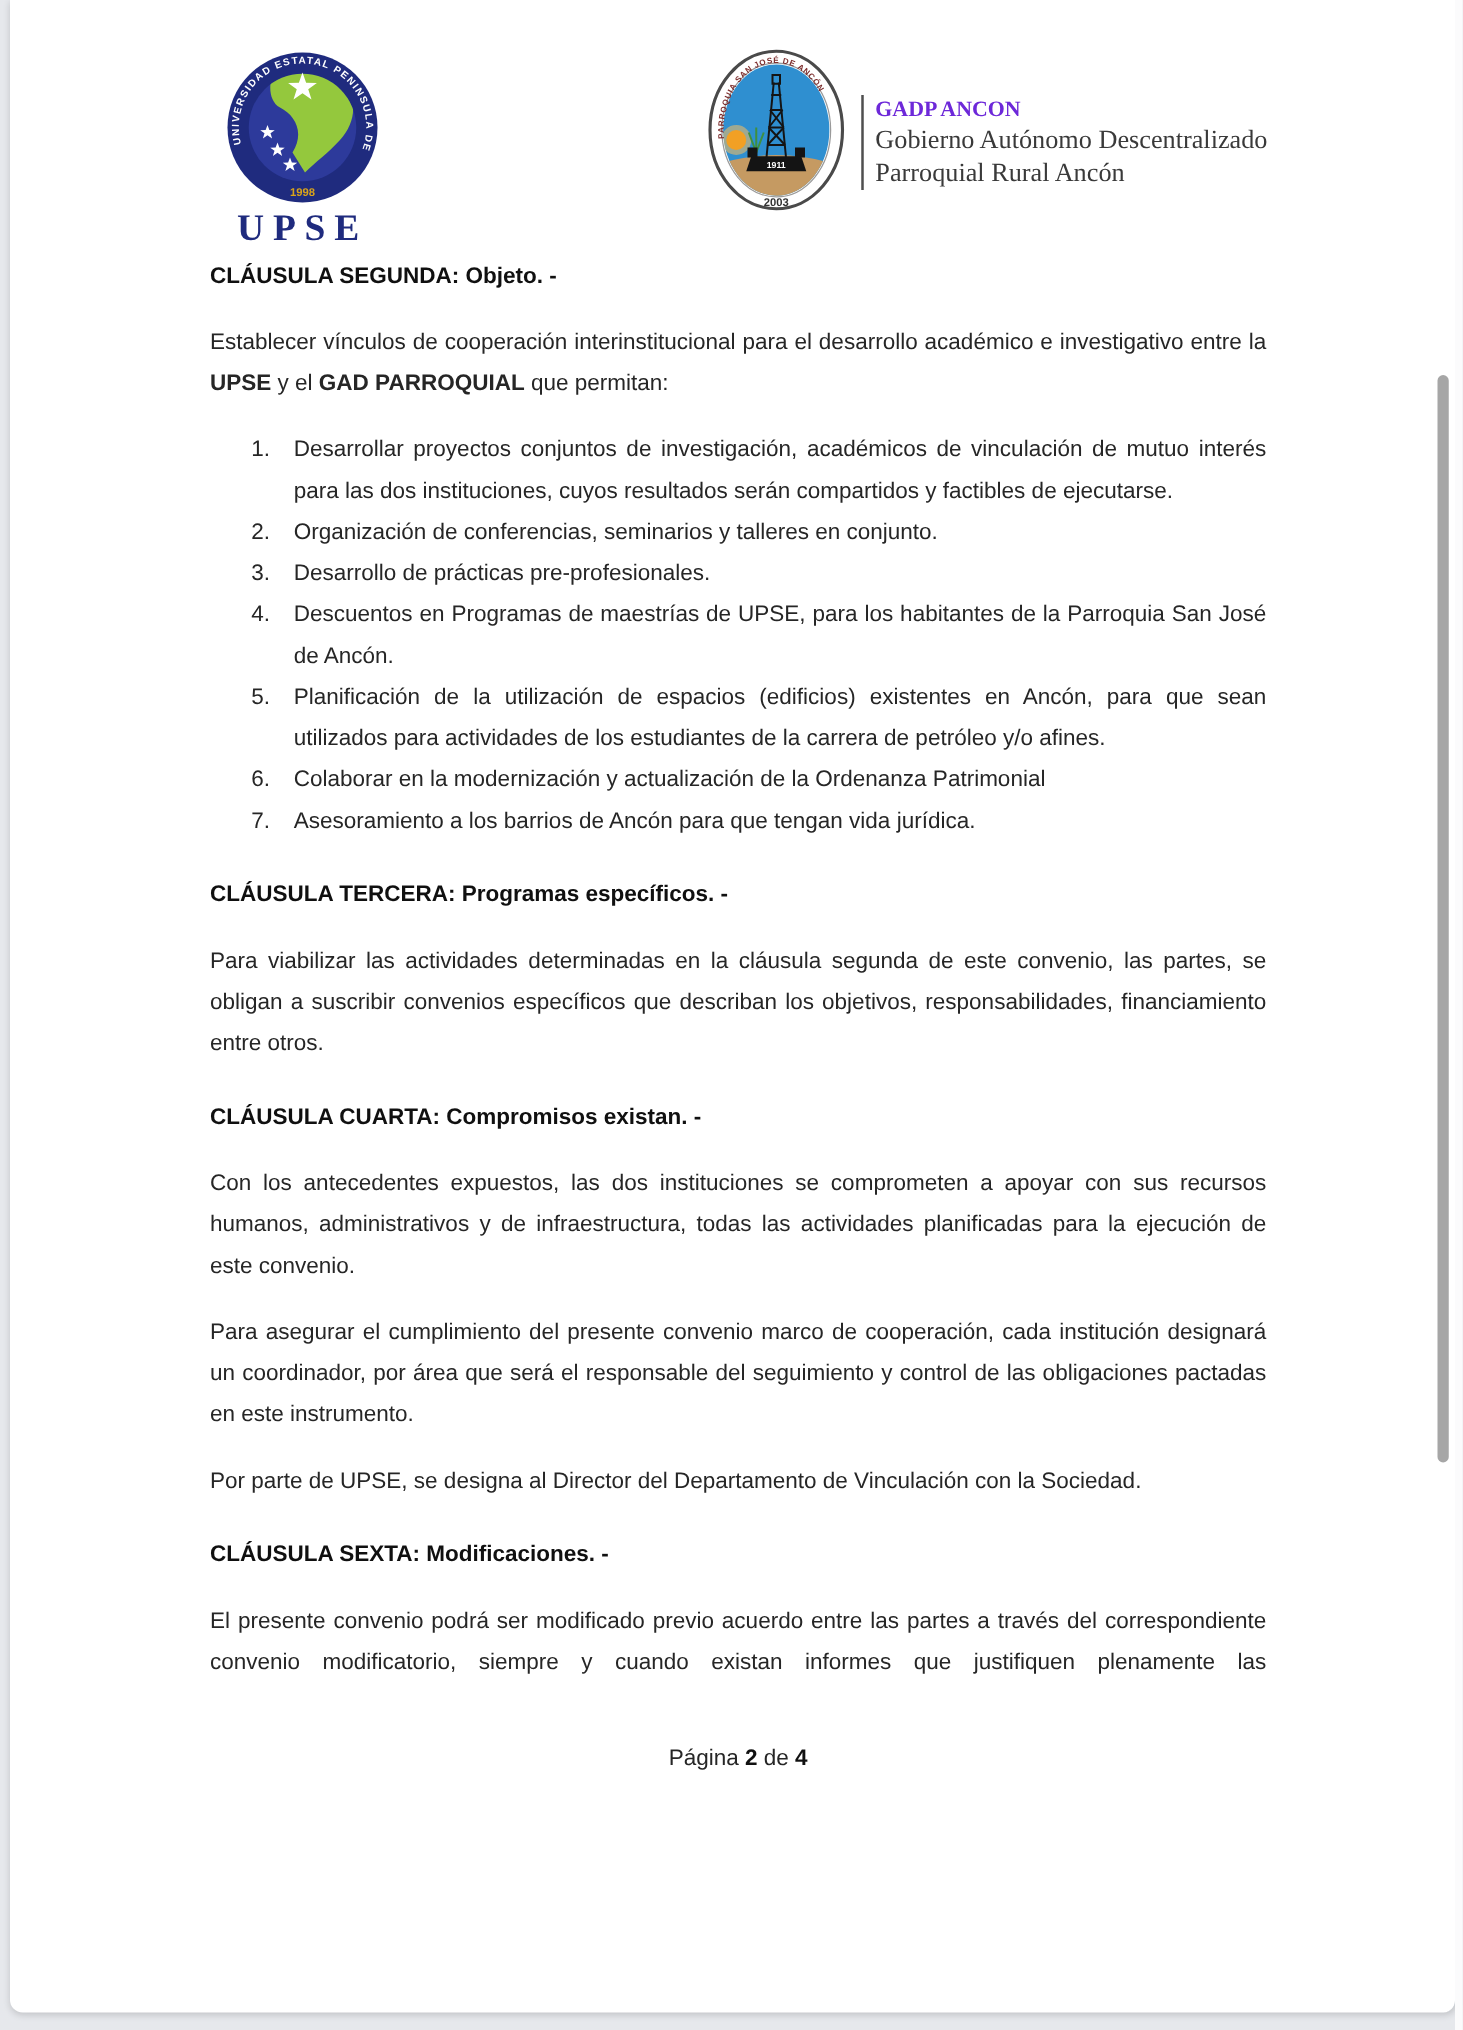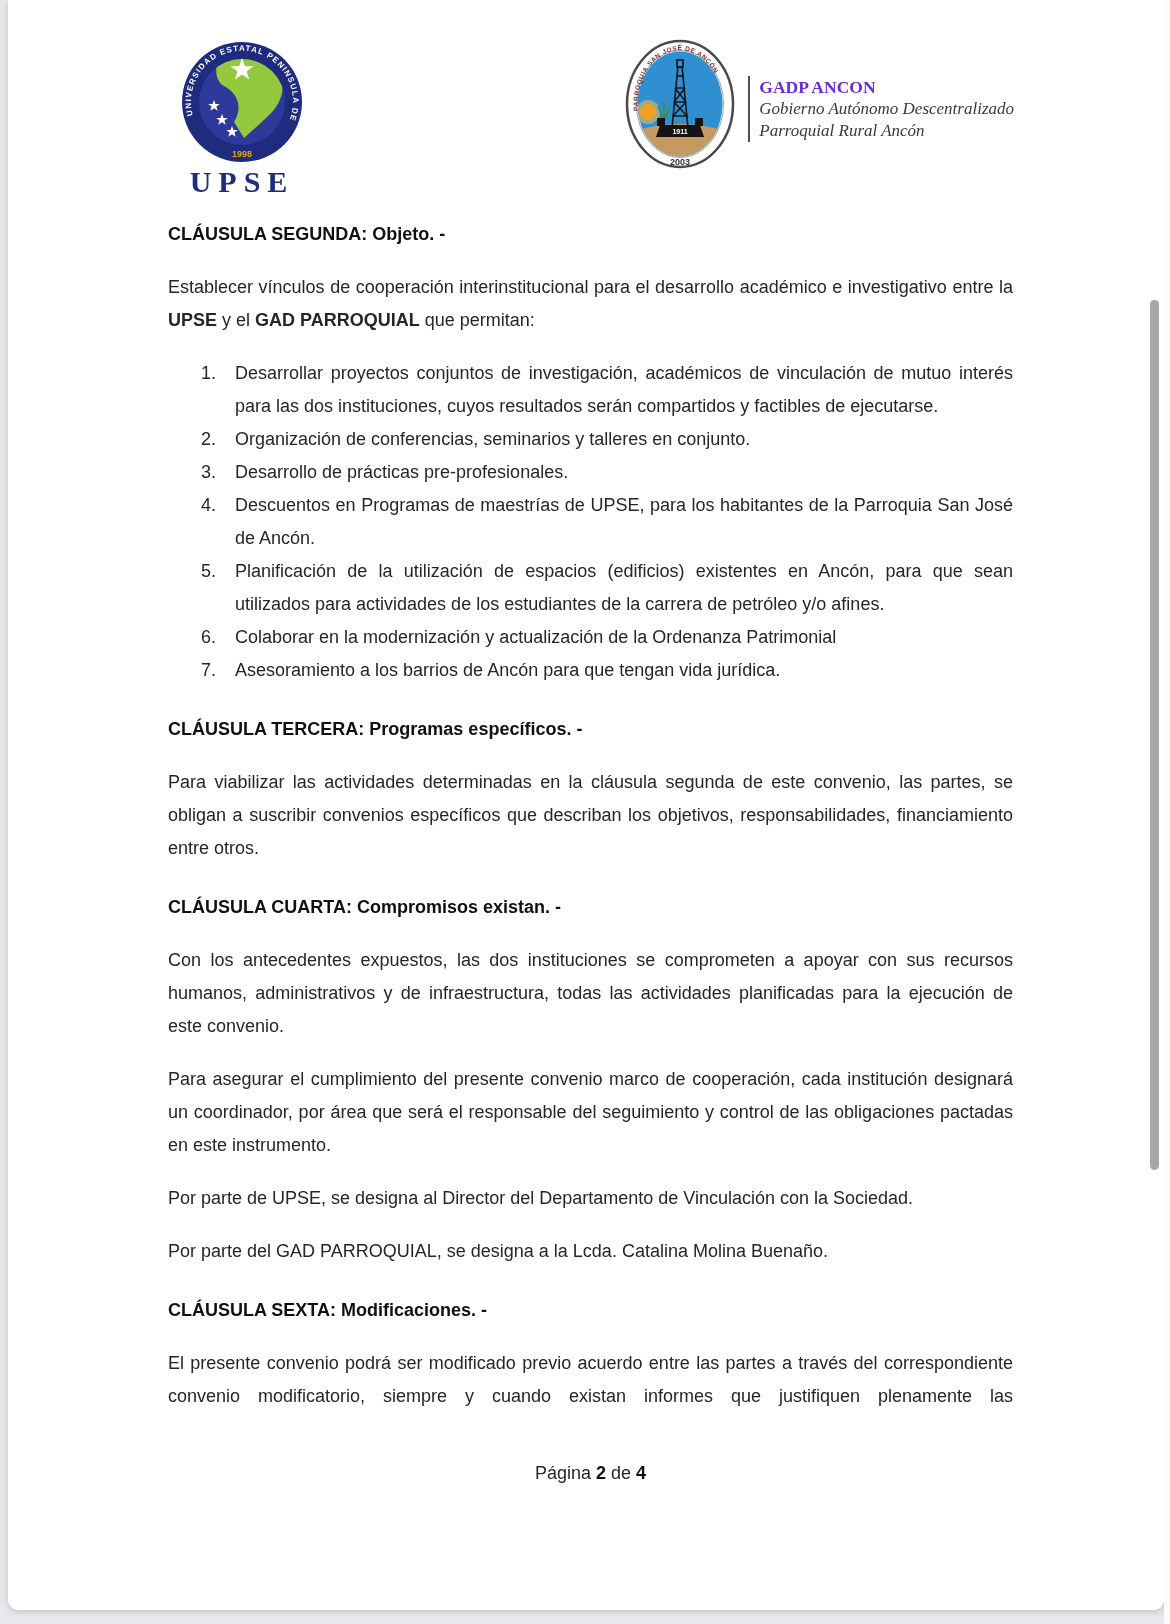--- a/index.html
+++ b/index.html
@@ -23,31 +23,31 @@
   .upse-logo{margin-top:4px;}
   .right-group{display:flex;align-items:flex-start;}
   .ancon-logo{margin-top:2px;}
   .gadp-block{
     margin-left:12px;margin-top:40px;
     border-left:2.5px solid #4f4f4f;padding-left:9px;
     font-family:"Liberation Serif", serif;color:#3a3a3a;line-height:1.28;
     white-space:nowrap;
   }
   .gadp-title{font-weight:bold;font-size:17.5px;color:#6d28d9;}
-  .gadp-line{font-size:17px;font-style:italic;}
+  .gadp-line{font-size:21px;}
   
   .content{
     padding:0 151px 0 160px;
     font-size:18px;line-height:33px;color:#262626;
   }
   .content h2{
     font-size:18px;line-height:33px;color:#101010;
     font-weight:bold;margin:26px 0 20px 0;
   }
-  .content h2:first-child{margin-top:16px;}
+  .content h2:first-child{margin-top:2px;}
   .content p{margin:0 0 20px 0;text-align:justify;}
   .num-list{margin:0 0 20px 0;padding:0 0 0 33px;}
   .num-item{display:flex;}
   .num-item .num{width:34px;flex:0 0 34px;}
   .num-item .txt{flex:1;text-align:justify;}
   .p-last-justify{text-align:justify;text-align-last:justify;}
   .page-footer{
     padding:30px 151px 0 160px;text-align:center;
     font-size:18px;color:#262626;
   }
@@ -179,21 +179,20 @@
     </div>
 
     <h2>CLÁUSULA TERCERA: Programas específicos. -</h2>
     <p>Para viabilizar las actividades determinadas en la cláusula segunda de este convenio, las partes, se obligan a suscribir convenios específicos que describan los objetivos, responsabilidades, financiamiento entre otros.</p>
 
     <h2>CLÁUSULA CUARTA: Compromisos existan. -</h2>
     <p>Con los antecedentes expuestos, las dos instituciones se comprometen a apoyar con sus recursos humanos, administrativos y de infraestructura, todas las actividades planificadas para la ejecución de este convenio.</p>
 
     <p>Para asegurar el cumplimiento del presente convenio marco de cooperación, cada institución designará un coordinador, por área que será el responsable del seguimiento y control de las obligaciones pactadas en este instrumento.</p>
     <p>Por parte de UPSE, se designa al Director del Departamento de Vinculación con la Sociedad.</p>
-    <p>Por parte del GAD PARROQUIAL, se designa a la Lcda. Catalina Molina Buenaño.</p>
 
     <h2>CLÁUSULA SEXTA: Modificaciones. -</h2>
     <p class="p-last-justify">El presente convenio podrá ser modificado previo acuerdo entre las partes a través del correspondiente convenio modificatorio, siempre y cuando existan informes que justifiquen plenamente las</p>
 
   </div>
 
   <div class="page-footer"><span>Página </span><b>2</b><span> de </span><b>4</b></div>
 
 </div>
 

